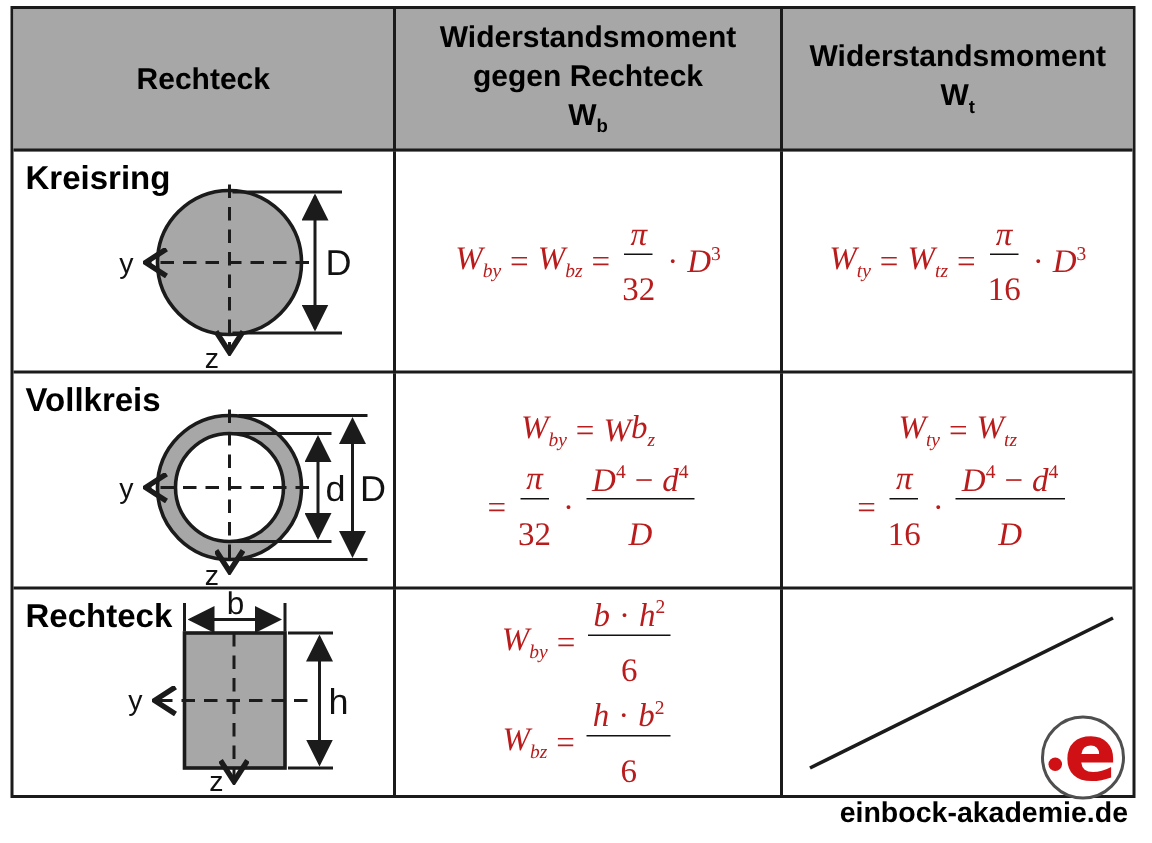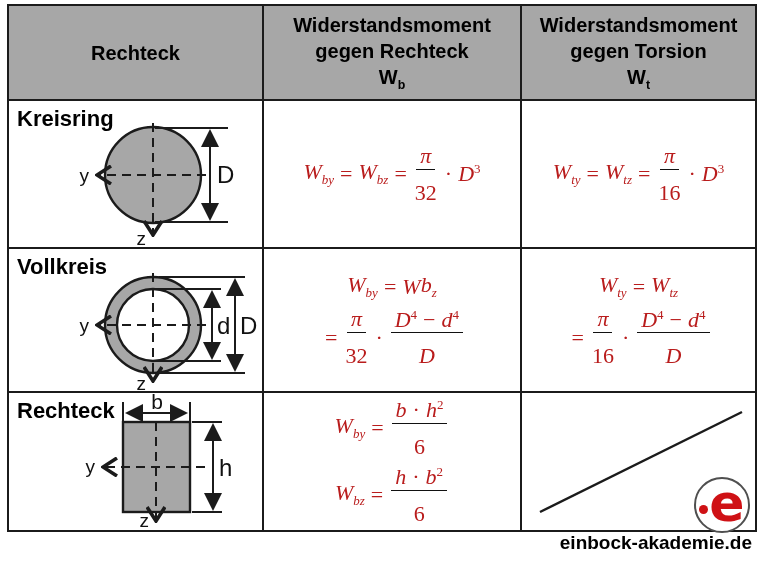--- a/index.html
+++ b/index.html
@@ -64,21 +64,20 @@
   <div class="cell th">
     <span>Rechteck</span>
   </div>
   <div class="cell th">
     <span>Widerstandsmoment</span>
     <span>gegen Rechteck</span>
     <span class="sym"><span>W</span><sub>b</sub></span>
   </div>
   <div class="cell th lc">
     <span>Widerstandsmoment</span>
-    <span>gegen Torsion</span>
     <span class="sym"><span>W</span><sub>t</sub></span>
   </div>
 
   <div class="cell">
     <span class="geo-title">Kreisring</span>
     <svg class="geo-svg" width="253" height="146" viewBox="0 0 253 146">
       <defs>
         <marker id="tri" markerWidth="9" markerHeight="9" refX="8" refY="4.5" orient="auto-start-reverse">
           <path d="M0,0 L9,4.5 L0,9 Z" style="fill:var(--line)"></path>
         </marker>

